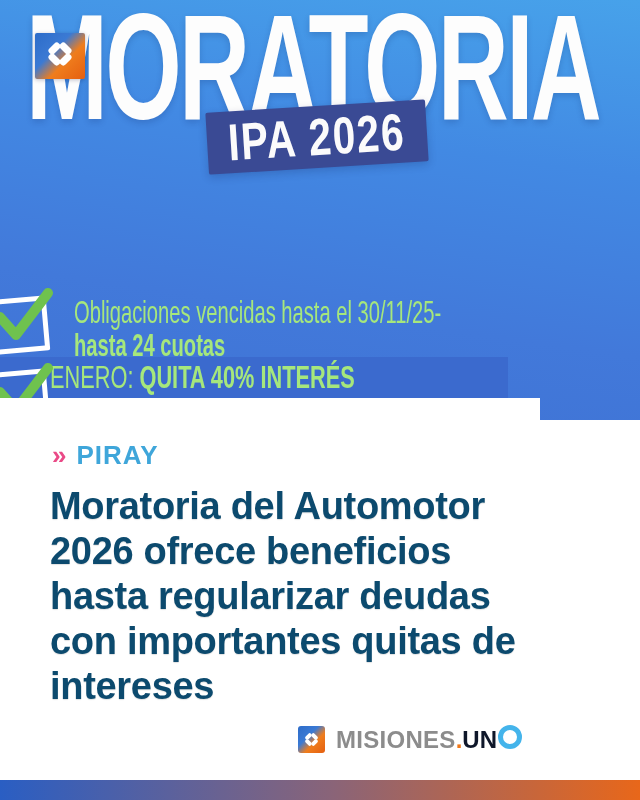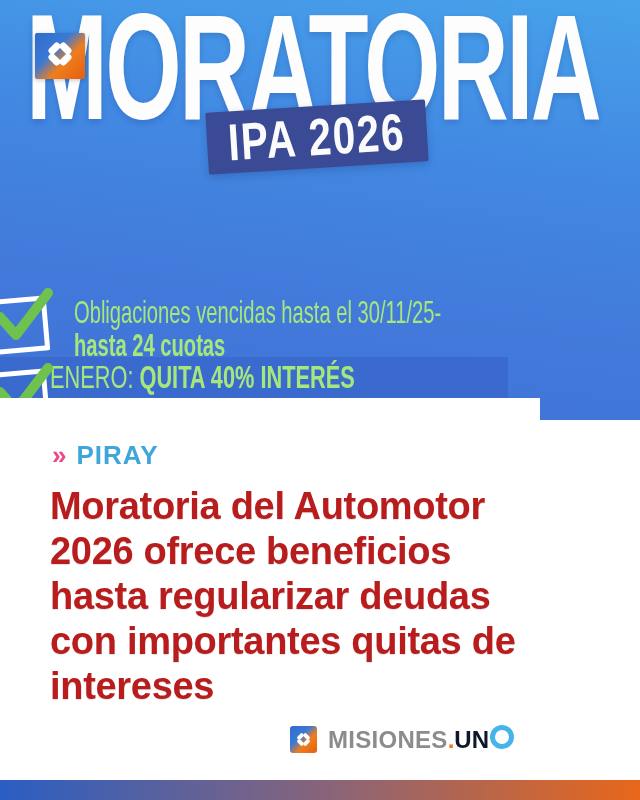--- a/index.html
+++ b/index.html
@@ -71,27 +71,27 @@
   }
   .band-text .pfx{font-weight:400;}
   .band-text .hl{font-weight:700;}
   
   .card{
     position:absolute;left:0;top:398px;width:540px;height:382px;background:#ffffff;z-index:5;
   }
   .category{position:absolute;left:52px;top:42px;font-size:26px;font-weight:800;white-space:nowrap;}
   .cat-marker{color:#ea4a87;padding-right:10px;}
   .cat-name{color:#3fa6da;letter-spacing:1px;}
-  .headline{position:absolute;left:50px;top:86px;color:#b91c1c;}
+  .headline{position:absolute;left:50px;top:86px;color:#0c4a6e;}
   .headline div{
     font-size:38px;font-weight:700;line-height:45px;letter-spacing:-.3px;
     text-shadow:0 1px 1px rgba(0,0,0,.12);white-space:nowrap;
   }
   .footer-brand{
-    position:absolute;right:26px;top:326px;display:flex;align-items:center;gap:11px;padding-left:46px;
+    position:absolute;right:18px;top:326px;display:flex;align-items:center;gap:11px;padding-left:46px;
   }
   .fb-icon{
     width:27px;height:27px;border-radius:3px;
     background:linear-gradient(135deg,#2d6cc9 0%,#3b7ad4 38%,#ef7d1d 62%,#e55f10 100%);
     display:flex;align-items:center;justify-content:center;
   }
   .fb-text{font-size:24px;font-weight:800;display:flex;align-items:baseline;white-space:nowrap;}
   .fb-gray{color:#8c8c8c;letter-spacing:.3px;}
   .fb-dot{color:#f07818;}
   .fb-blue{color:#0f172a;}

